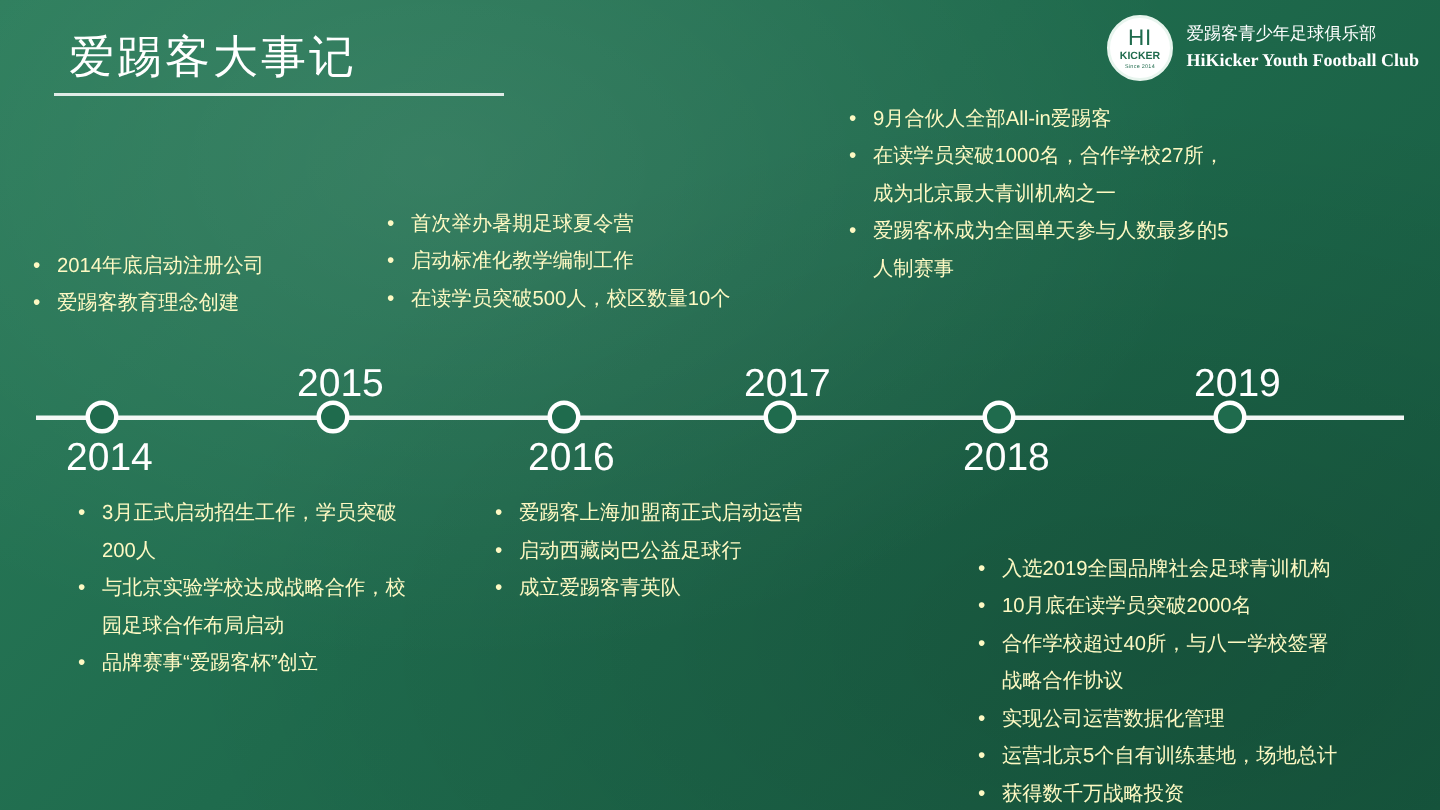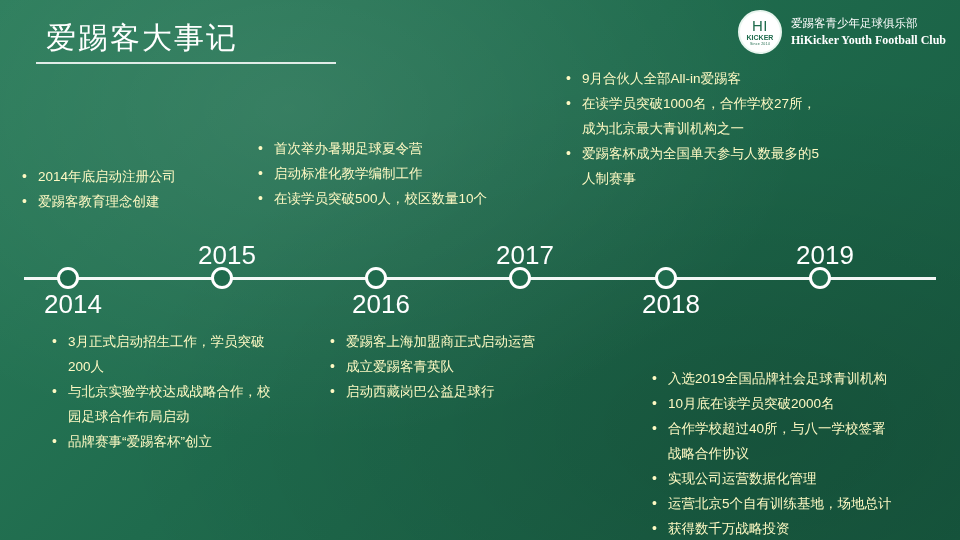--- a/index.html
+++ b/index.html
@@ -128,22 +128,22 @@
   <ul>
     <li>首次举办暑期足球夏令营</li>
     <li>启动标准化教学编制工作</li>
     <li>在读学员突破500人，校区数量10个</li>
   </ul>
 </div>
 
 <div class="group g2016">
   <ul>
     <li>爱踢客上海加盟商正式启动运营</li>
+    <li>启动西藏岗巴公益足球行</li>
     <li>成立爱踢客青英队</li>
-    <li>启动西藏岗巴公益足球行</li>
   </ul>
 </div>
 
 <div class="group g2017">
   <ul>
     <li>9月合伙人全部All-in爱踢客</li>
     <li>在读学员突破1000名，合作学校27所，</li>
     <li class="cont">成为北京最大青训机构之一</li>
     <li>爱踢客杯成为全国单天参与人数最多的5</li>
     <li class="cont">人制赛事</li>

